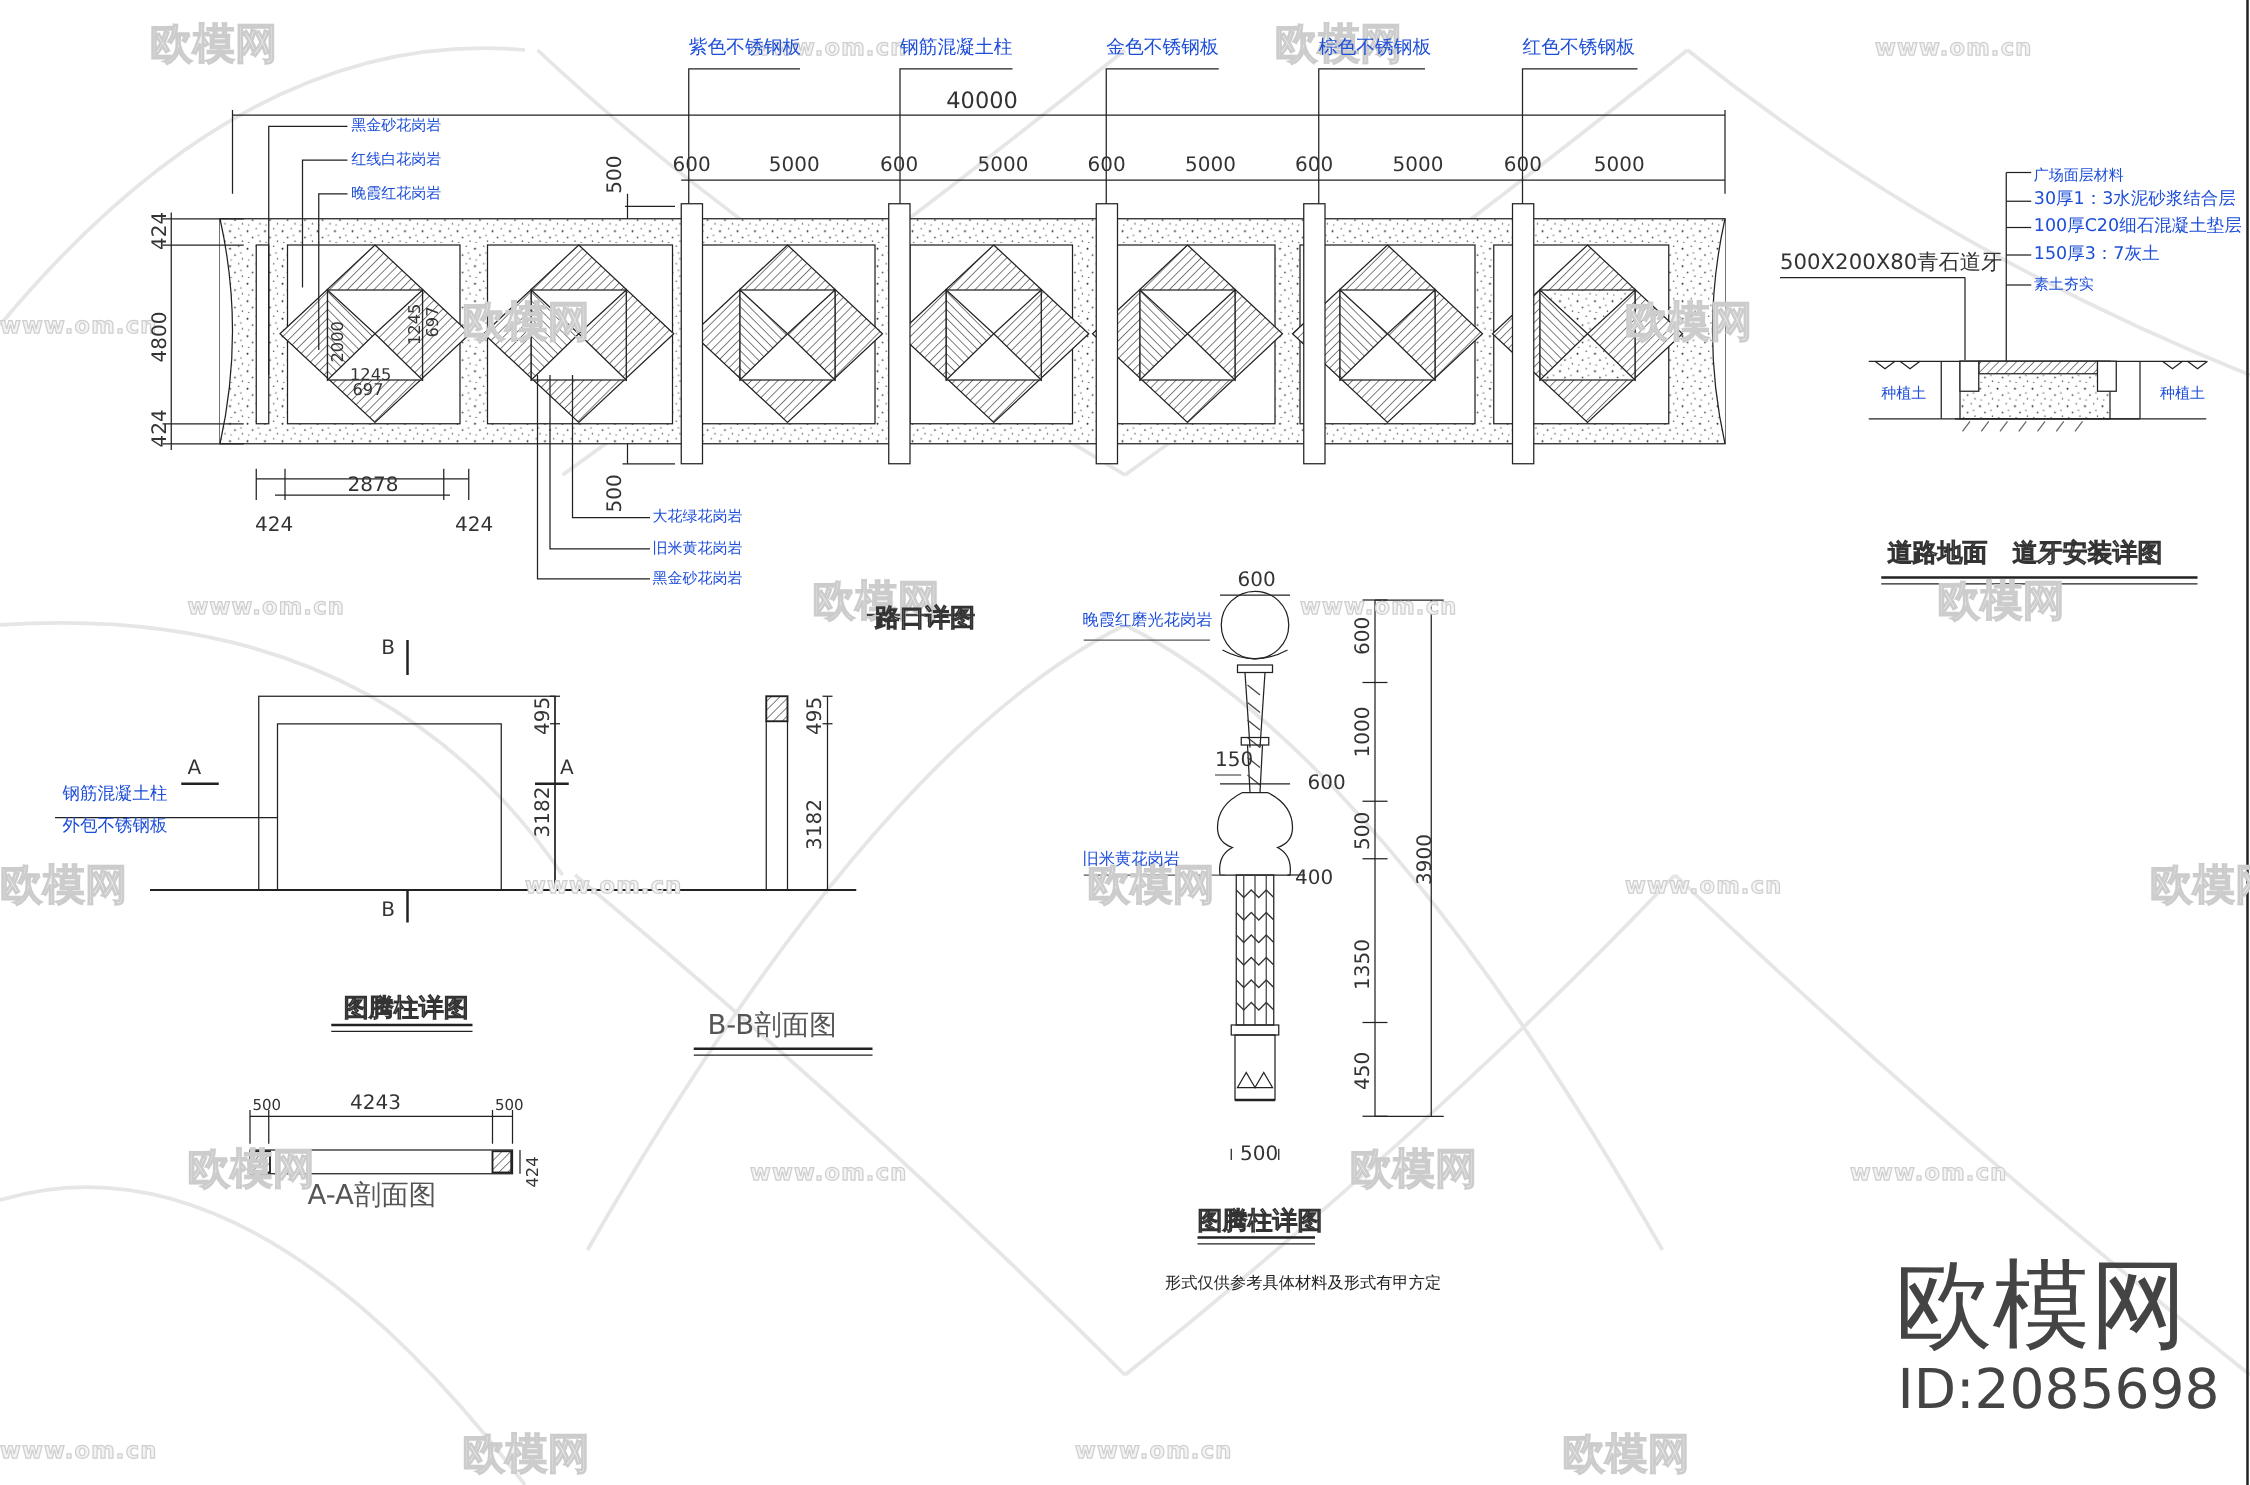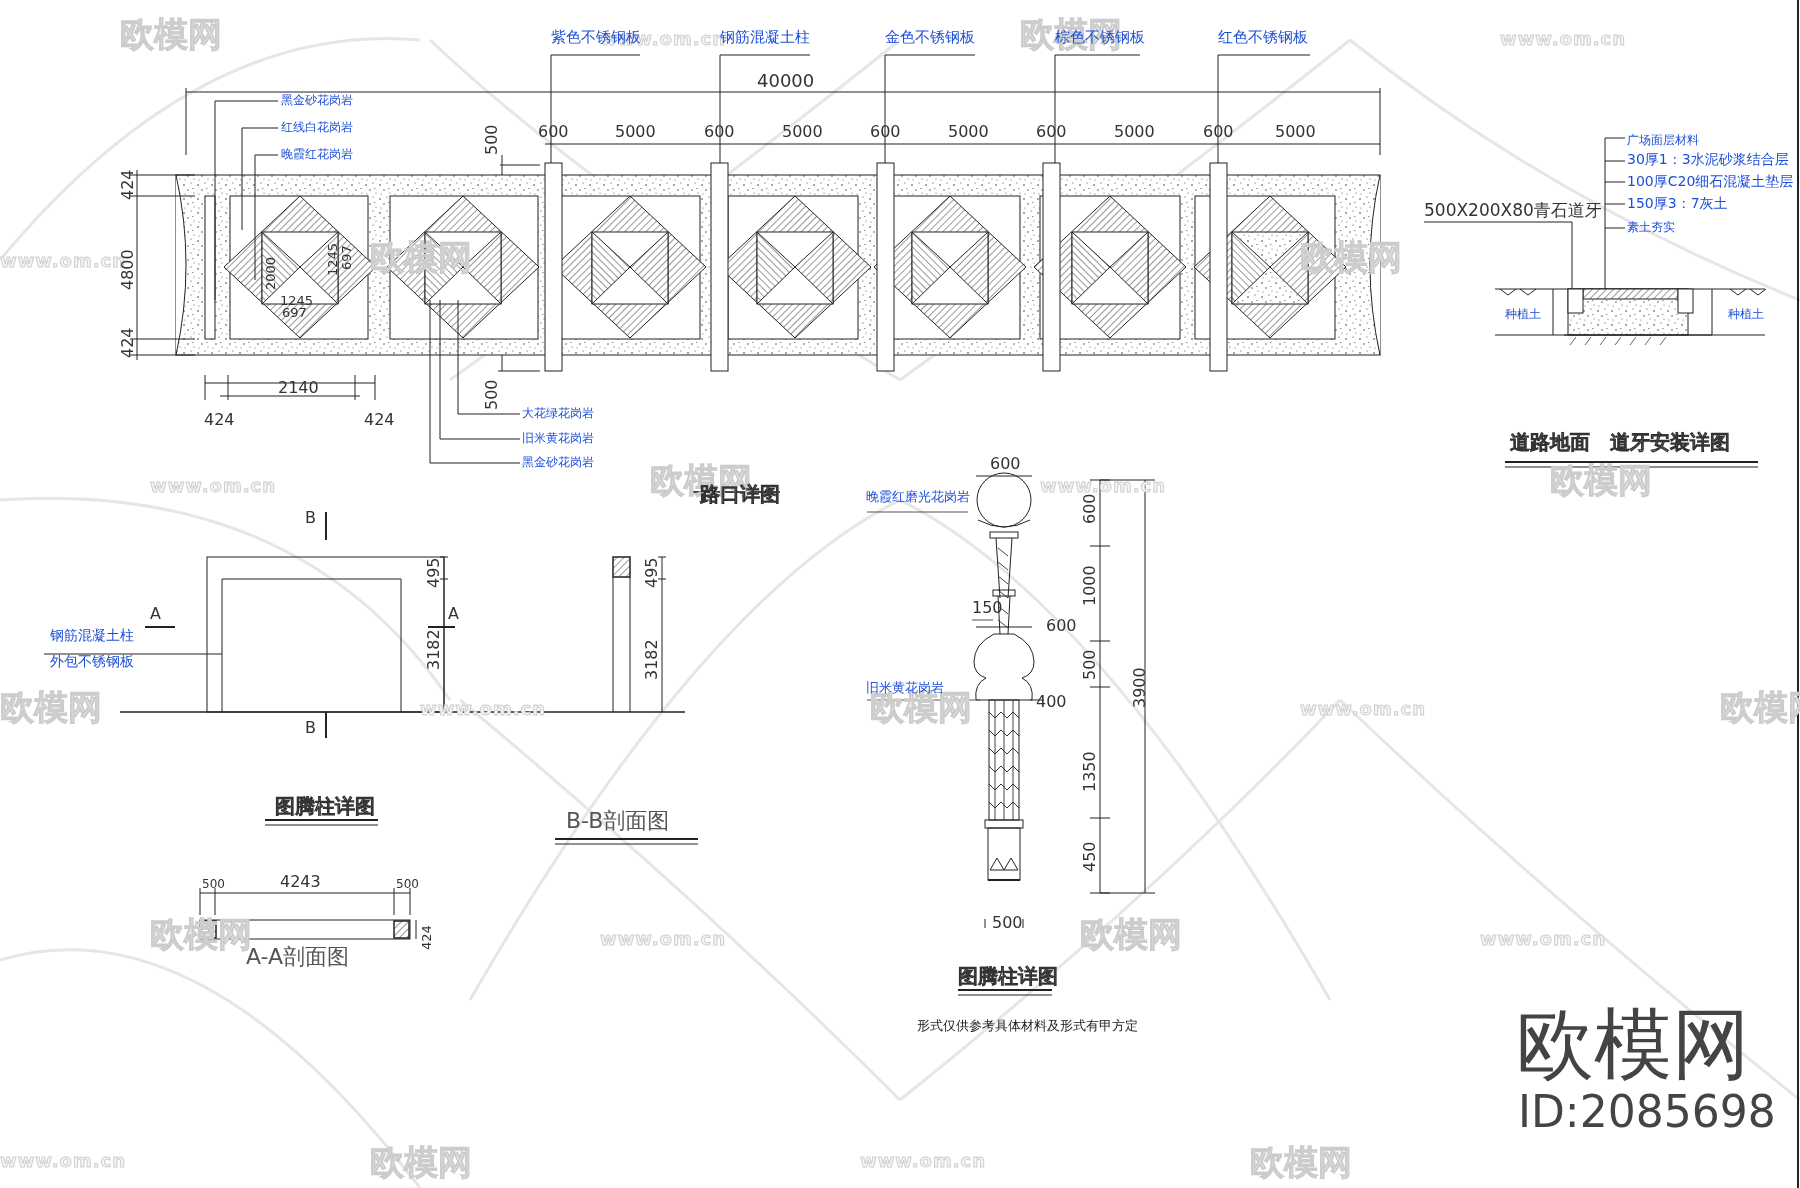--- a/index.html
+++ b/index.html
@@ -7,21 +7,21 @@
   svg { position:absolute; left:0; top:0; }
   .lbl { position:absolute; font-size:13px; color:#1d4ed8; white-space:nowrap; line-height:1;text-align:center; }
   .dim { position:absolute; font-family:"DejaVu Sans", sans-serif; font-size:16px; color:#333; white-space:nowrap; line-height:1; }
   .vdim { position:absolute; font-size:16px; color:#333; white-space:nowrap; transform:rotate(-90deg); transform-origin:left top; line-height:1; }
   .title { position:absolute; font-size:20px; color:#444; white-space:nowrap; line-height:1; font-weight:bold; -webkit-text-stroke:0.6px #333; color:#fff; }
   .title2 { position:absolute; font-size:22px; color:#555; white-space:nowrap; line-height:1; }
   .wm { position:absolute; color:#d8d8d8; font-size:34px; font-weight:bold; white-space:nowrap; -webkit-text-stroke:1px #ccc; color:#f2f2f2; }
   .wmurl { position:absolute; font-size:18px; font-weight:bold; white-space:nowrap; color:#f4f4f4; -webkit-text-stroke:1px #cfcfcf; letter-spacing:1px; }
   .brand { position:absolute; right:50px; top:1005px; color:#444; font-size:78px; line-height:1; font-family:"DejaVu Sans", sans-serif; }
   .brandid { position:absolute; left:1518px; top:1090px; color:#444; font-size:44px; line-height:1; font-family:"DejaVu Sans", sans-serif; }
-  .note { position:absolute; font-size:13px; color:#222; white-space:nowrap; }
+  .note { position:absolute; font-size:13px; color:#222; white-space:nowrap;margin-left:15px; }
 </style>
 </head>
 <body>
 
 <svg width="1800" height="1188" viewBox="0 0 1800 1188">
   <defs>
     <pattern id="speckle" width="14" height="14" patternUnits="userSpaceOnUse">
       <rect width="14" height="14" fill="#fff"></rect>
       <circle cx="2" cy="3" r="0.8" fill="#333"></circle>
       <circle cx="9" cy="1" r="0.6" fill="#444"></circle>
@@ -316,21 +316,21 @@
 <div class="vdim" style="left:120px;top:290px;">4800</div>
 <div class="vdim" style="left:120px;top:358px;">424</div>
 <div class="vdim" style="left:484px;top:155px;">500</div>
 <div class="vdim" style="left:484px;top:410px;">500</div>
 <div class="vdim" style="left:264px;top:290px;font-size:13px;">2000</div>
 <div class="vdim" style="left:326px;top:276px;font-size:13px;">1245</div>
 <div class="vdim" style="left:340px;top:270px;font-size:13px;">697</div>
 <div class="dim" style="left:280px;top:294px;font-size:13px;">1245</div>
 <div class="dim" style="left:282px;top:306px;font-size:13px;">697</div>
 
-<div class="dim" style="left:278px;top:380px;">2140</div>
+<div class="dim" style="left:278px;top:380px;">2878</div>
 <div class="dim" style="left:204px;top:412px;">424</div>
 <div class="dim" style="left:364px;top:412px;">424</div>
 
 <div class="title" style="left:700px;top:484px;">路口详图</div>
 
 <div class="dim" style="left:1424px;top:202px;font-size:17px;">500X200X80青石道牙</div>
 <div class="lbl" style="left:1627px;top:134px;font-size:12px;">广场面层材料</div>
 <div class="lbl" style="left:1627px;top:152px;font-size:14px;">30厚1：3水泥砂浆结合层</div>
 <div class="lbl" style="left:1627px;top:174px;font-size:14px;">100厚C20细石混凝土垫层</div>
 <div class="lbl" style="left:1627px;top:196px;font-size:14px;">150厚3：7灰土</div>

